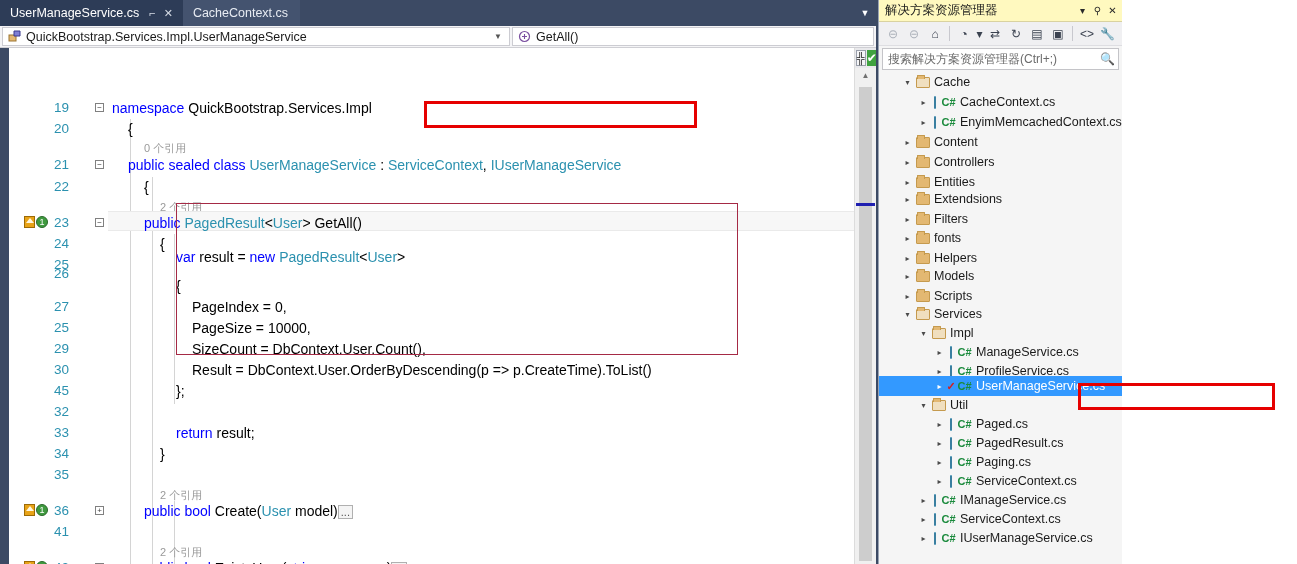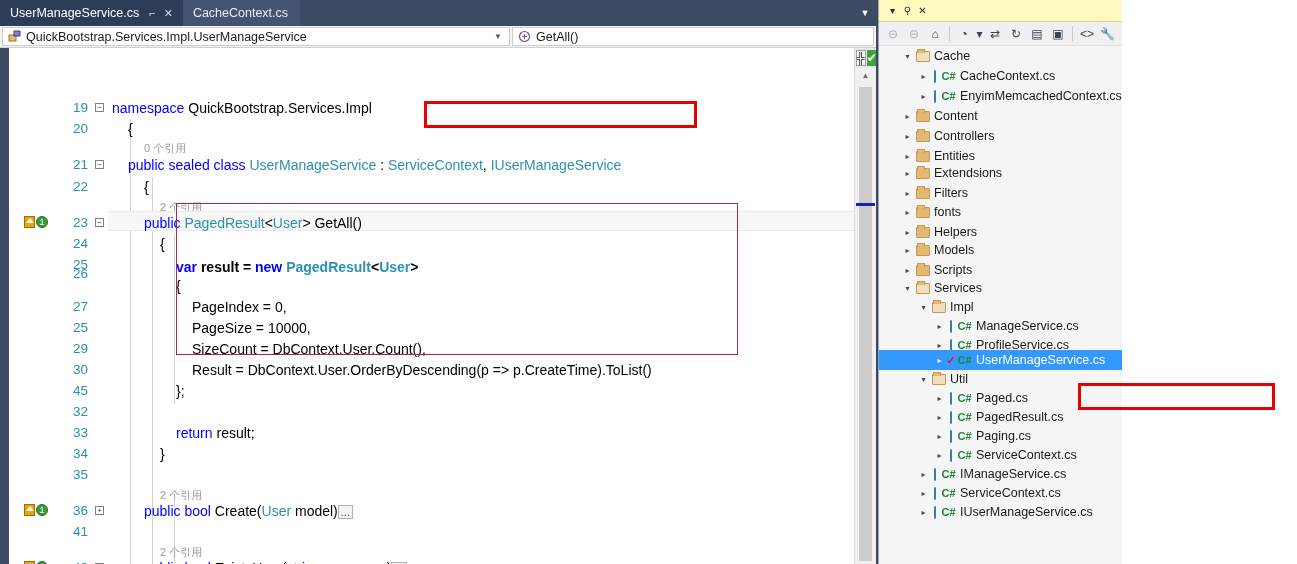--- a/index.html
+++ b/index.html
@@ -115,21 +115,21 @@
   }
   .indicator-col {
     width: 34px;
     flex: none;
     position: relative;
     background: #ffffff;
   }
   .line-numbers {
     width: 38px;
     flex: none;
-    text-align: right;
+    text-align: left;
     position: relative;
     background: #ffffff;
   }
   .fold-col {
     width: 16px;
     flex: none;
     position: relative;
     background: #ffffff;
   }
   .code-text {
@@ -547,21 +547,21 @@
           <div class="guide" style="left: 66px; top: 453px; height: 100px;"></div>
           <div class="row codeline" style="top: 50px; padding-left: 4px;"><span class="kw">namespace </span><span>QuickBootstrap.Services.Impl</span></div>
           <div class="row codeline" style="top: 71px; padding-left: 20px;"><span>{</span></div>
           <div class="row codelens" style="top: 90px; padding-left: 36px;">0 个引用</div>
           <div class="row codeline" style="top: 107px; padding-left: 20px;"><span class="kw">public sealed class </span><span class="typ">UserManageService</span><span> : </span><span class="typ">ServiceContext</span><span>, </span><span class="typ">IUserManageService</span></div>
           <div class="row codeline" style="top: 129px; padding-left: 36px;"><span>{</span></div>
           <div class="row codelens" style="top: 149px; padding-left: 52px;">2 个引用</div>
           <div class="line-band" style="top: 163px; height: 20px;"></div>
           <div class="row codeline" style="top: 165px; padding-left: 36px;"><span class="kw">public </span><span class="typ">PagedResult</span><span>&lt;</span><span class="typ">User</span><span>&gt; GetAll()</span></div>
           <div class="row codeline" style="top: 186px; padding-left: 52px;"><span>{</span></div>
-          <div class="row codeline" style="top: 209px; padding-left: 68px; font-weight: bold;"><span class="kw">var</span><span> result = </span><span class="kw">new</span><span> </span><span class="typ">PagedResult</span><span>&lt;</span><span class="typ">User</span><span>&gt;</span></div>
+          <div class="row codeline" style="top: 199px; padding-left: 68px;"><span class="kw">var</span><span> result = </span><span class="kw">new</span><span> </span><span class="typ">PagedResult</span><span>&lt;</span><span class="typ">User</span><span>&gt;</span></div>
           <div class="row codeline" style="top: 228px; padding-left: 68px;"><span>{</span></div>
           <div class="row codeline" style="top: 249px; padding-left: 84px;"><span>PageIndex = 0,</span></div>
           <div class="row codeline" style="top: 270px; padding-left: 84px;"><span>PageSize = 10000,</span></div>
           <div class="row codeline" style="top: 312px; padding-left: 84px;"><span>Result = DbContext.User.OrderByDescending(p =&gt; p.CreateTime).ToList()</span></div>
           <div class="row codeline" style="top: 291px; padding-left: 84px;"><span>SizeCount = DbContext.User.Count(),</span></div>
           <div class="row codeline" style="top: 333px; padding-left: 68px;"><span>};</span></div>
           <div class="row codeline" style="top: 354px; padding-left: 68px;"><span></span></div>
           <div class="row codeline" style="top: 375px; padding-left: 68px;"><span class="kw">return</span><span> result;</span></div>
           <div class="row codeline" style="top: 396px; padding-left: 52px;"><span>}</span></div>
           <div class="row codeline" style="top: 417px; padding-left: 52px;"><span></span></div>
@@ -583,20 +583,21 @@
           <div class="sb-thumb" style="top:4px; height:474px;"></div>
           <div class="sb-marker" style="top:120px;"></div>
         </div>
         <div class="sb-arrow">▼</div>
       </div>
     </div>
   </div>
 
   <div id="solution-pane">
     <div class="se-header">
+      <span class="se-title">解决方案资源管理器</span>
       <span class="se-hbtn">▾</span>
       <span class="se-hbtn">⚲</span>
       <span class="se-hbtn">✕</span>
     </div>
 
     <div class="se-toolbar" id="se-toolbar">
         <div class="tb-icon dim">⊖</div>
         <div class="tb-icon dim">⊖</div>
         <div class="tb-icon">⌂</div>
         <div class="tb-sep"></div>
@@ -604,20 +605,24 @@
         <div class="tb-icon" style="width: 9px;">▾</div>
         <div class="tb-icon">⇄</div>
         <div class="tb-icon">↻</div>
         <div class="tb-icon">▤</div>
         <div class="tb-icon">▣</div>
         <div class="tb-sep"></div>
         <div class="tb-icon">&lt;&gt;</div>
         <div class="tb-icon">🔧</div>
       </div>
 
+    <div class="se-search">
+      <span class="se-search-text">搜索解决方案资源管理器(Ctrl+;)</span>
+      <span class="se-search-icon">🔍</span>
+    </div>
 
     <div class="se-tree" id="se-tree">
         <div class="tree-row" style="top: 0px; padding-left: 22px;">
           <span class="tw-expander">▾</span>
           <span class="tw-icon">
             <span class="folder-glyph open"></span>
           </span>
           <span class="tw-label">Cache</span>
         </div>
         <div class="tree-row" style="top: 20px; padding-left: 38px;">

